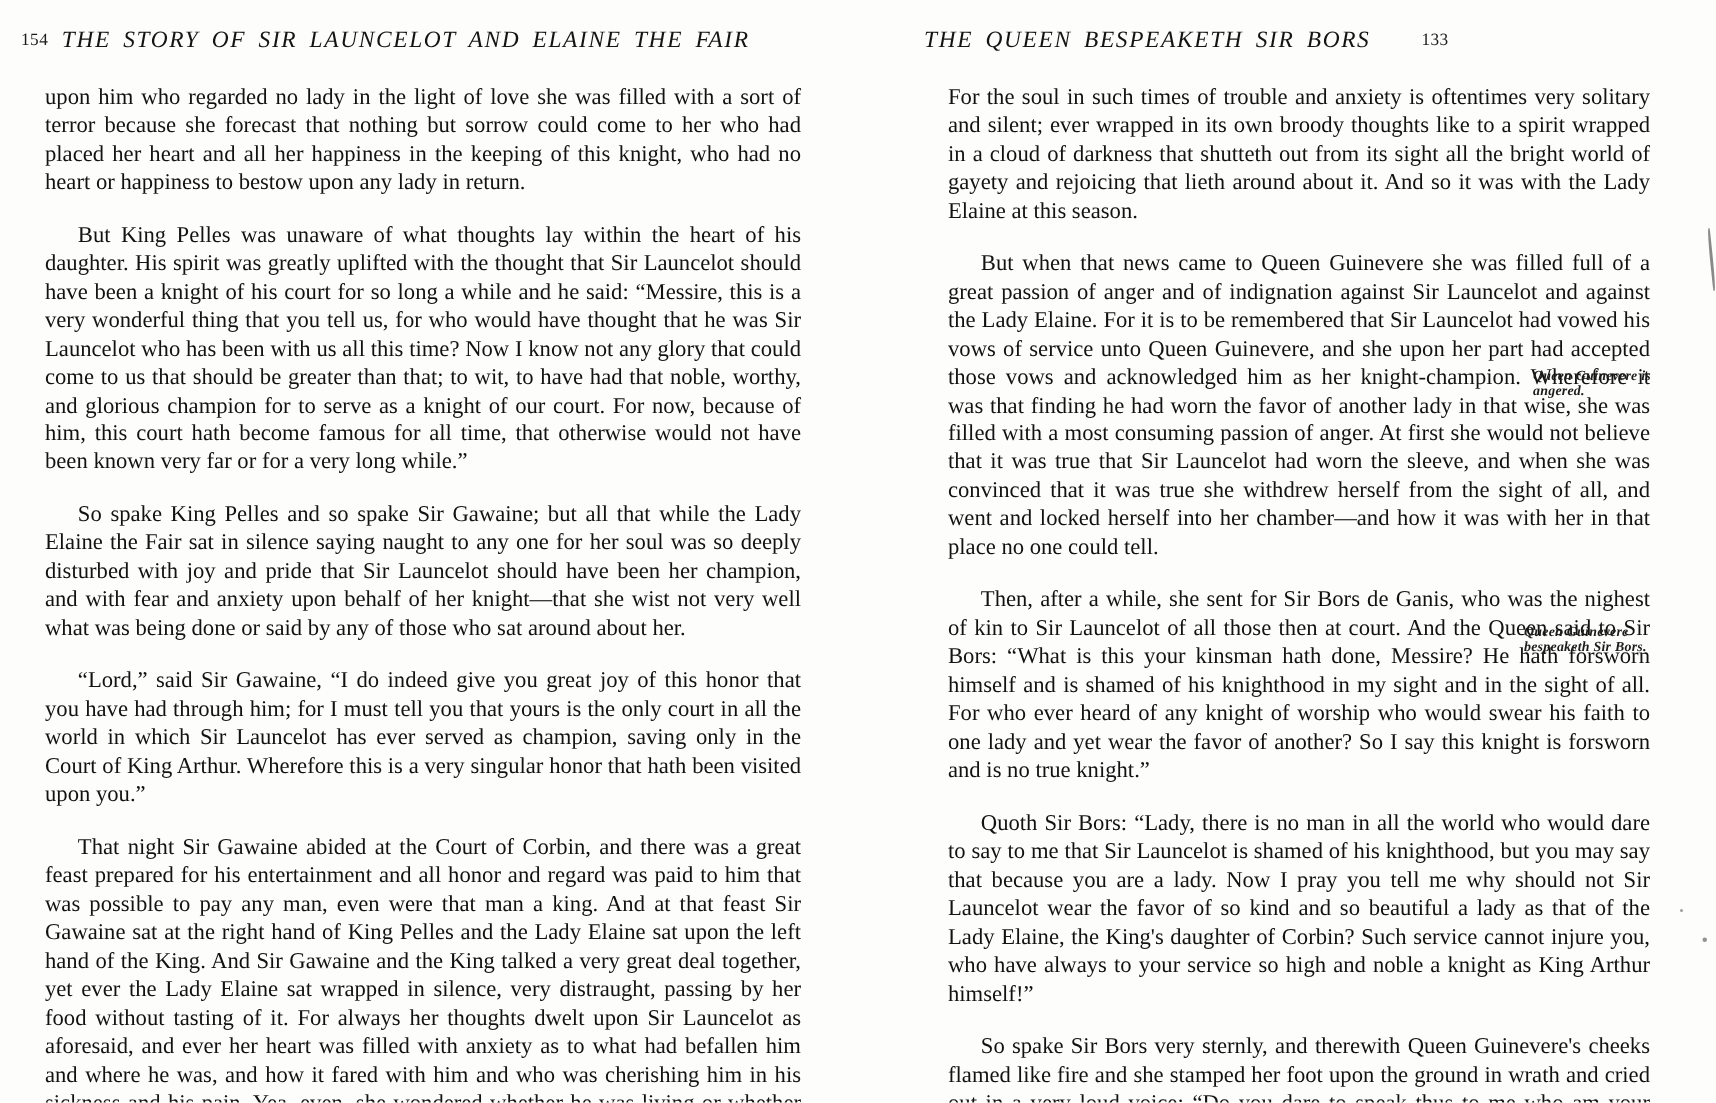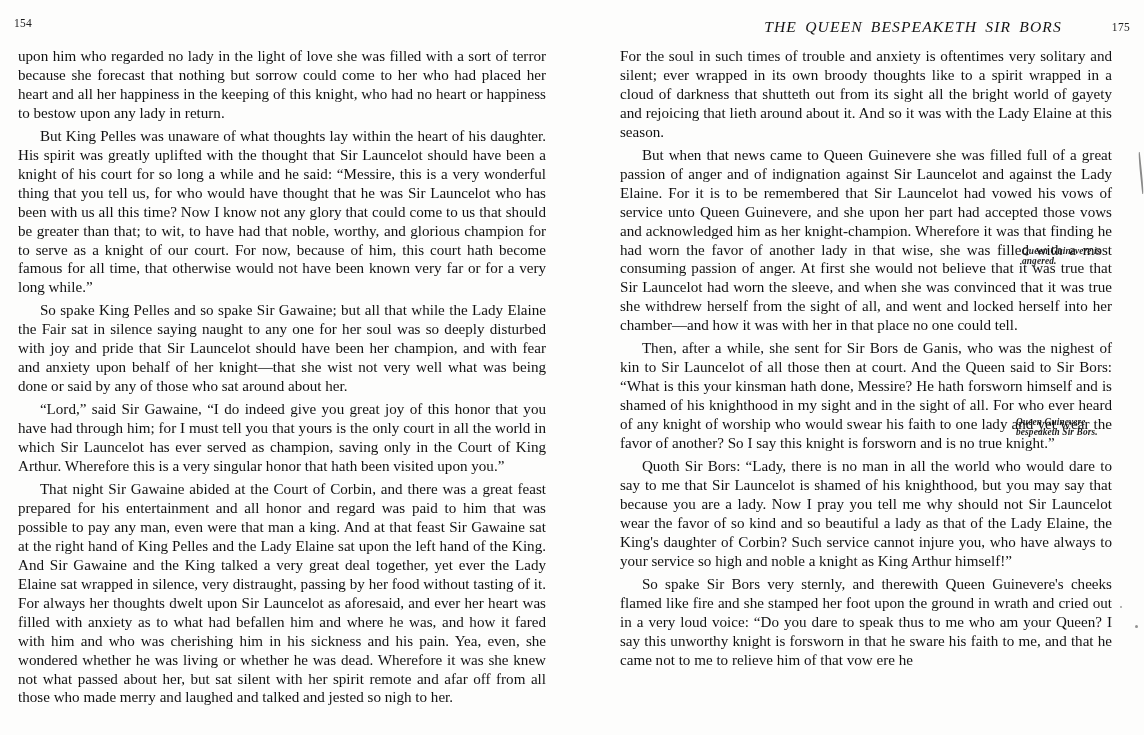--- a/index.html
+++ b/index.html
@@ -31,21 +31,21 @@
   .page-right { padding: 18px 14px 10px 44px; }
 
   
   .running-head {
     display: flex;
     align-items: baseline;
     height: 22px;
     white-space: nowrap;
   }
   .running-head.verso { justify-content: flex-start; }
-  .running-head.recto { justify-content: flex-end; gap: 16px; }
+  .running-head.recto { justify-content: flex-start; }
 
   .folio {
     font-family: "Liberation Serif", "DejaVu Serif", serif;
     font-size: 11.5px;
     letter-spacing: 0.3px;
     color: #1b1b1b;
     position: relative;
     top: -1px;
   }
   .head-title {
@@ -62,21 +62,21 @@
   .column {
     margin-top: 7px;
     font-size: 15.1px;
     line-height: 18.95px;
     text-align: justify;
     text-justify: inter-word;
     color: #121212;
     hyphens: none;
   }
   .column p {
-    margin: 4px;
+    margin: 16px;
     text-indent: 1.45em;
   }
   .column p.no-indent { text-indent: 0; }
 
   
   .page-right .column { width: 500px; }
 
   
   .gloss {
     position: absolute;
@@ -125,36 +125,37 @@
 </style>
 </head>
 <body>
 
 <div class="page-spread">
 
   <div class="page page-left">
 
     <div class="running-head verso">
       <span class="folio">154</span>
+      <span class="head-title">THE STORY OF SIR LAUNCELOT AND ELAINE THE FAIR</span>
     </div>
 
     <div class="column">
       <p class="no-indent">upon him who regarded no lady in the light of love she was filled with a sort of terror because she forecast that nothing but sorrow could come to her who had placed her heart and all her happiness in the keeping of this knight, who had no heart or happiness to bestow upon any lady in return.</p>
       <p>But King Pelles was unaware of what thoughts lay within the heart of his daughter. His spirit was greatly uplifted with the thought that Sir Launcelot should have been a knight of his court for so long a while and he said: “Messire, this is a very wonderful thing that you tell us, for who would have thought that he was Sir Launcelot who has been with us all this time? Now I know not any glory that could come to us that should be greater than that; to wit, to have had that noble, worthy, and glorious champion for to serve as a knight of our court. For now, because of him, this court hath become famous for all time, that otherwise would not have been known very far or for a very long while.”</p>
       <p>So spake King Pelles and so spake Sir Gawaine; but all that while the Lady Elaine the Fair sat in silence saying naught to any one for her soul was so deeply disturbed with joy and pride that Sir Launcelot should have been her champion, and with fear and anxiety upon behalf of her knight—that she wist not very well what was being done or said by any of those who sat around about her.</p>
       <p>“Lord,” said Sir Gawaine, “I do indeed give you great joy of this honor that you have had through him; for I must tell you that yours is the only court in all the world in which Sir Launcelot has ever served as champion, saving only in the Court of King Arthur. Wherefore this is a very singular honor that hath been visited upon you.”</p>
       <p>That night Sir Gawaine abided at the Court of Corbin, and there was a great feast prepared for his entertainment and all honor and regard was paid to him that was possible to pay any man, even were that man a king. And at that feast Sir Gawaine sat at the right hand of King Pelles and the Lady Elaine sat upon the left hand of the King. And Sir Gawaine and the King talked a very great deal together, yet ever the Lady Elaine sat wrapped in silence, very distraught, passing by her food without tasting of it. For always her thoughts dwelt upon Sir Launcelot as aforesaid, and ever her heart was filled with anxiety as to what had befallen him and where he was, and how it fared with him and who was cherishing him in his sickness and his pain. Yea, even, she wondered whether he was living or whether he was dead. Wherefore it was she knew not what passed about her, but sat silent with her spirit remote and afar off from all those who made merry and laughed and talked and jested so nigh to her.</p>
     </div>
   </div>
 
   <div class="page page-right">
 
     <div class="running-head recto">
       <span class="head-title">THE QUEEN BESPEAKETH SIR BORS</span>
-      <span class="folio">175</span>
+      <span class="folio">133</span>
     </div>
 
     <div class="column">
       <p class="no-indent">For the soul in such times of trouble and anxiety is oftentimes very solitary and silent; ever wrapped in its own broody thoughts like to a spirit wrapped in a cloud of darkness that shutteth out from its sight all the bright world of gayety and rejoicing that lieth around about it. And so it was with the Lady Elaine at this season.</p>
       <p>But when that news came to Queen Guinevere she was filled full of a great passion of anger and of indignation against Sir Launcelot and against the Lady Elaine. For it is to be remembered that Sir Launcelot had vowed his vows of service unto Queen Guinevere, and she upon her part had accepted those vows and acknowledged him as her knight-champion. Wherefore it was that finding he had worn the favor of another lady in that wise, she was filled with a most consuming passion of anger. At first she would not believe that it was true that Sir Launcelot had worn the sleeve, and when she was convinced that it was true she withdrew herself from the sight of all, and went and locked herself into her chamber—and how it was with her in that place no one could tell.</p>
       <p>Then, after a while, she sent for Sir Bors de Ganis, who was the nighest of kin to Sir Launcelot of all those then at court. And the Queen said to Sir Bors: “What is this your kinsman hath done, Messire? He hath forsworn himself and is shamed of his knighthood in my sight and in the sight of all. For who ever heard of any knight of worship who would swear his faith to one lady and yet wear the favor of another? So I say this knight is forsworn and is no true knight.”</p>
       <p>Quoth Sir Bors: “Lady, there is no man in all the world who would dare to say to me that Sir Launcelot is shamed of his knighthood, but you may say that because you are a lady. Now I pray you tell me why should not Sir Launcelot wear the favor of so kind and so beautiful a lady as that of the Lady Elaine, the King's daughter of Corbin? Such service cannot injure you, who have always to your service so high and noble a knight as King Arthur himself!”</p>
       <p>So spake Sir Bors very sternly, and therewith Queen Guinevere's cheeks flamed like fire and she stamped her foot upon the ground in wrath and cried out in a very loud voice: “Do you dare to speak thus to me who am your Queen? I say this unworthy knight is forsworn in that he sware his faith to me, and that he came not to me to relieve him of that vow ere he</p>
     </div>
 

